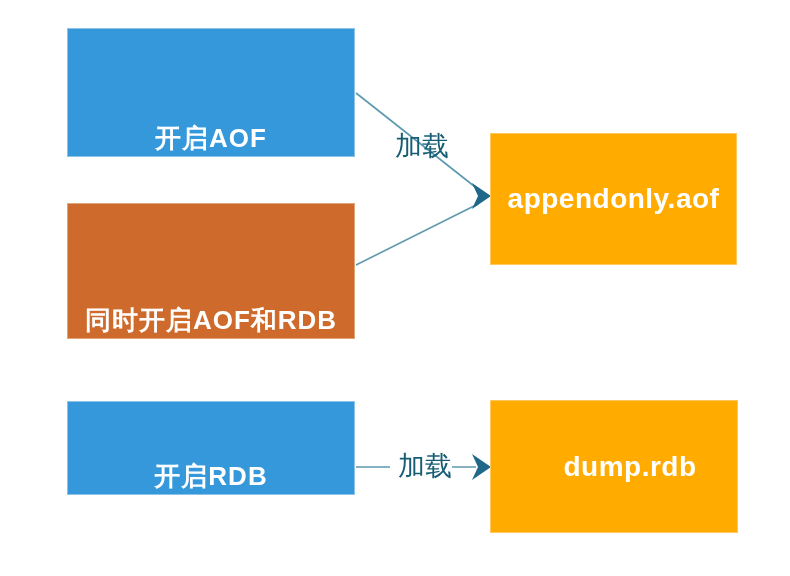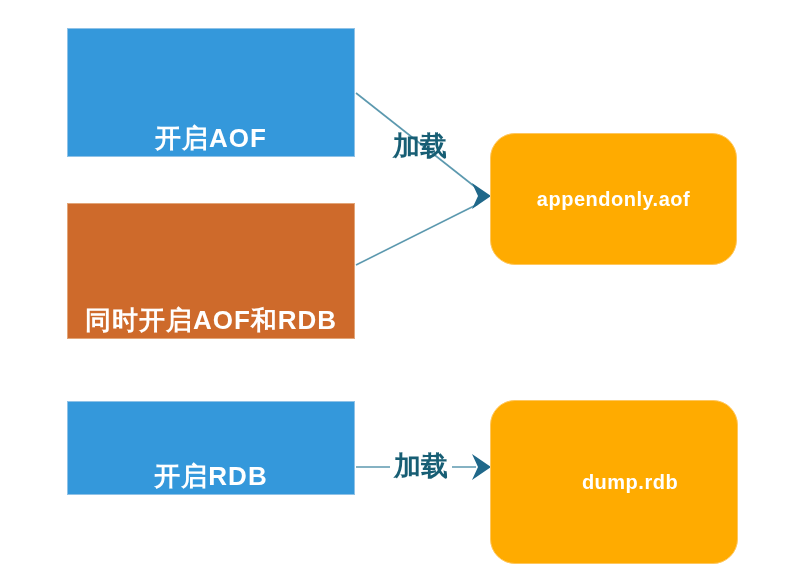--- a/index.html
+++ b/index.html
@@ -19,33 +19,33 @@
   }
   .node {
     position: absolute;
     display: flex; align-items: center; justify-content: center;
     color: #ffffff;
     font-weight: bold;
     border: 1px solid transparent;
     text-align: center;
   }
   .node-cn   { font-size: 26px; letter-spacing: 1px; align-items: flex-end; }
-  .node-file { font-size: 20px; letter-spacing: 0.5px; border-radius: 25px; }
+  .node-file { font-size: 28px; letter-spacing: 0.5px; }
 
   #node-aof        { left: 67px;  top: 28px;  width: 288px; height: 129px; }
   #node-both       { left: 67px;  top: 203px; width: 288px; height: 136px; }
   #node-rdb        { left: 67px;  top: 401px; width: 288px; height: 94px; }
   #node-appendonly { left: 490px; top: 133px; width: 247px; height: 132px; }
-  #node-dump       { left: 490px; top: 400px; width: 248px; height: 164px; padding-left: 32px; }
+  #node-dump       { left: 490px; top: 400px; width: 248px; height: 133px; padding-left: 32px; }
 
   .edge-label {
     position: absolute;
-    font-weight: bold;
+    font-weight: normal;
     font-size: 27px;
-    text-align: center;
+    text-align: right;
     white-space: nowrap;
   }
   #edge-label-0 { left: 391px; top: 128px; width: 58px; }
   #edge-label-1 { left: 378px; top: 213px; width: 93px; }
   #edge-label-2 { left: 390px; top: 451px; width: 62px; background: #ffffff; line-height: 31px; }
 </style>
 </head>
 <body>
 
 <div class="canvas" style="background: rgb(255, 255, 255);">

